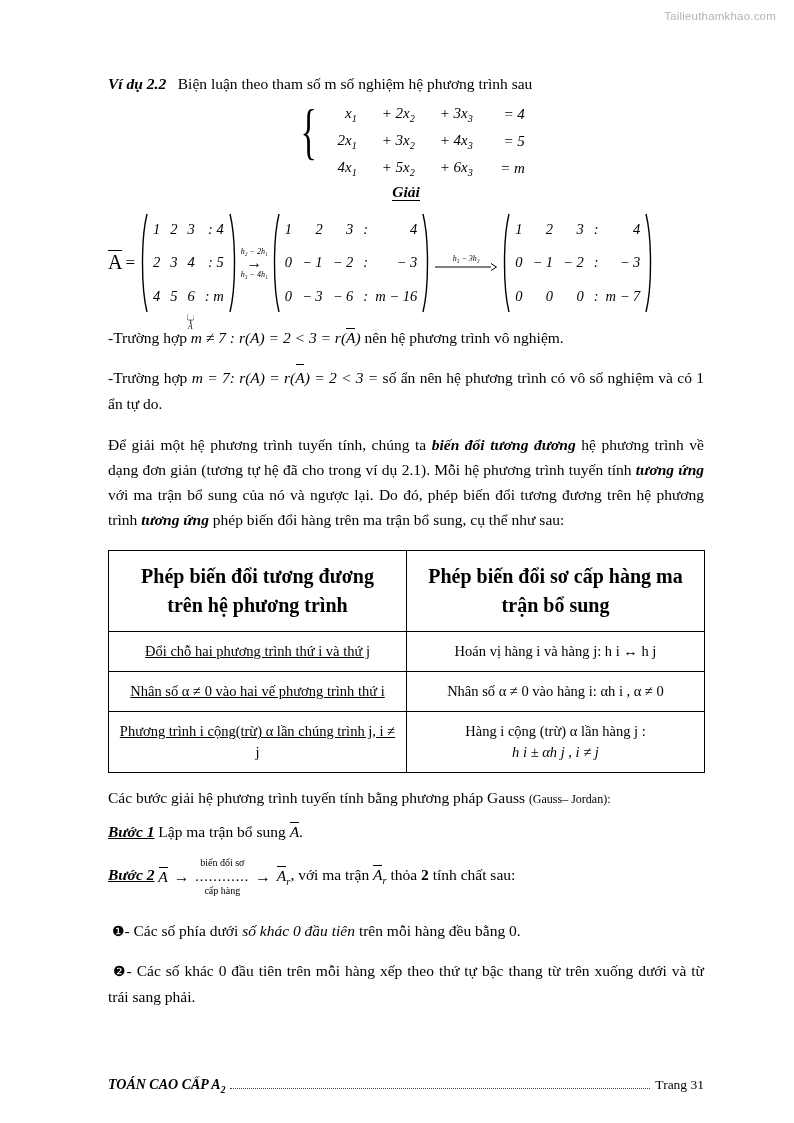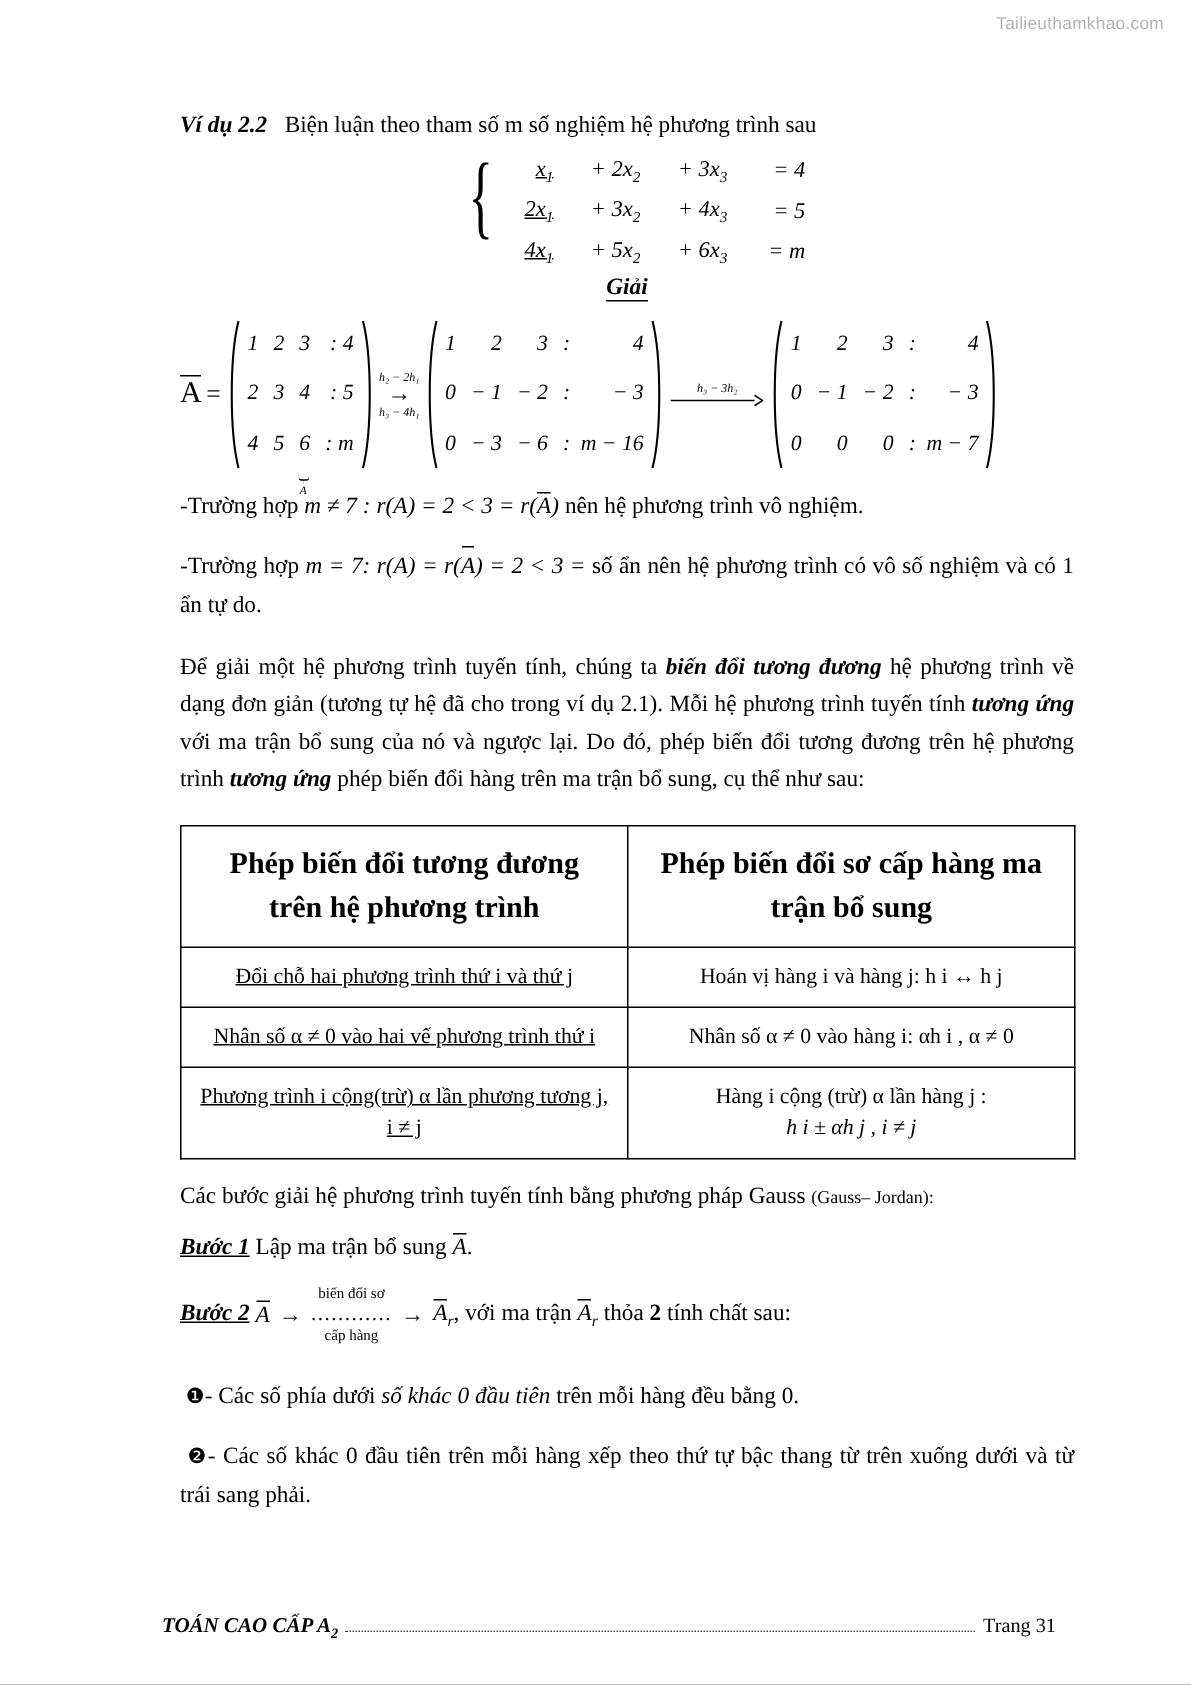--- a/index.html
+++ b/index.html
@@ -23,21 +23,21 @@
     right: 18px;
     font-family: "Liberation Sans", sans-serif;
     font-size: 11.5px;
     color: #b3b3b3;
     letter-spacing: 0.2px;
     user-select: none;
     margin-left: 29px;
   }
   .content {
     position: absolute;
-    left: 120px;
+    left: 108px;
     top: 74px;
     width: 596px;
   }
   p { margin: 0; }
 
   .ex-title {
     font-size: 15.5px;
     line-height: 1.35;
   }
   .ex-title .lbl {
@@ -70,21 +70,21 @@
     font-size: 15px;
   }
   .eqs .row { display: table-row; }
   .eqs .c {
     display: table-cell;
     padding: 2px 0 2px 0;
     height: 23px;
     vertical-align: middle;
     white-space: nowrap;
   }
-  .eqs .c1 { width: 44px; text-align: right; text-decoration: underline; }
+  .eqs .c1 { width: 44px; text-align: right; }
   .eqs .c2 { width: 58px; text-align: right; }
   .eqs .c3 { width: 58px; text-align: right; }
   .eqs .c4 { width: 52px; text-align: right; }
   sub { font-size: 0.68em; font-style: italic; }
 
   .giai {
     text-align: center;
     font-weight: bold;
     font-style: italic;
     font-size: 15.5px;
@@ -478,21 +478,21 @@
       </tr>
       <tr>
         <td class="left">Đổi chỗ hai phương trình thứ  i và thứ j</td>
         <td>Hoán vị hàng i và hàng j:  h i ↔ h j</td>
       </tr>
       <tr>
         <td class="left">Nhân số  α ≠ 0  vào hai vế phương trình thứ  i</td>
         <td>Nhân số α ≠ 0  vào hàng i: αh i , α ≠ 0</td>
       </tr>
       <tr>
-        <td class="left">Phương trình i cộng(trừ) α lần phương tương j, i ≠ j</td>
+        <td class="left">Phương trình i cộng(trừ) α lần chúng trình j, i ≠ j</td>
         <td>
           <span>Hàng i cộng (trừ) α lần hàng  j :</span><br>
           <span class="ital">h i ± αh j , i ≠ j</span>
         </td>
       </tr>
     </tbody>
       </table>
 
     <p class="stepline">
       <span>Các bước giải hệ phương trình tuyến tính bằng phương pháp Gauss </span><span style="font-size:12px">(Gauss– Jordan):</span>

